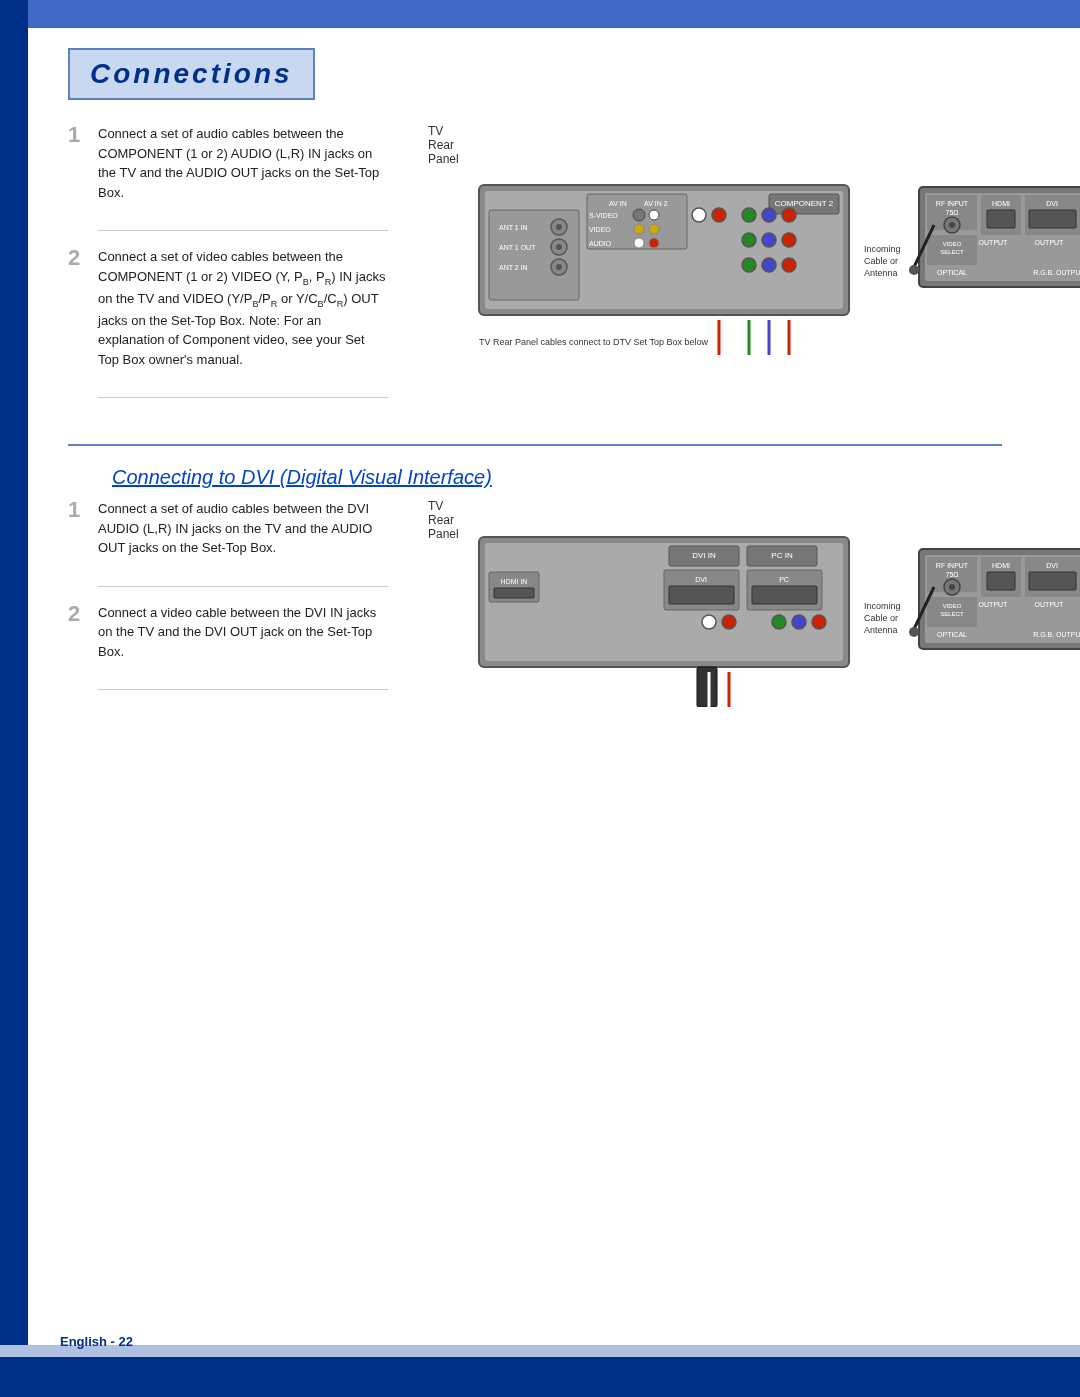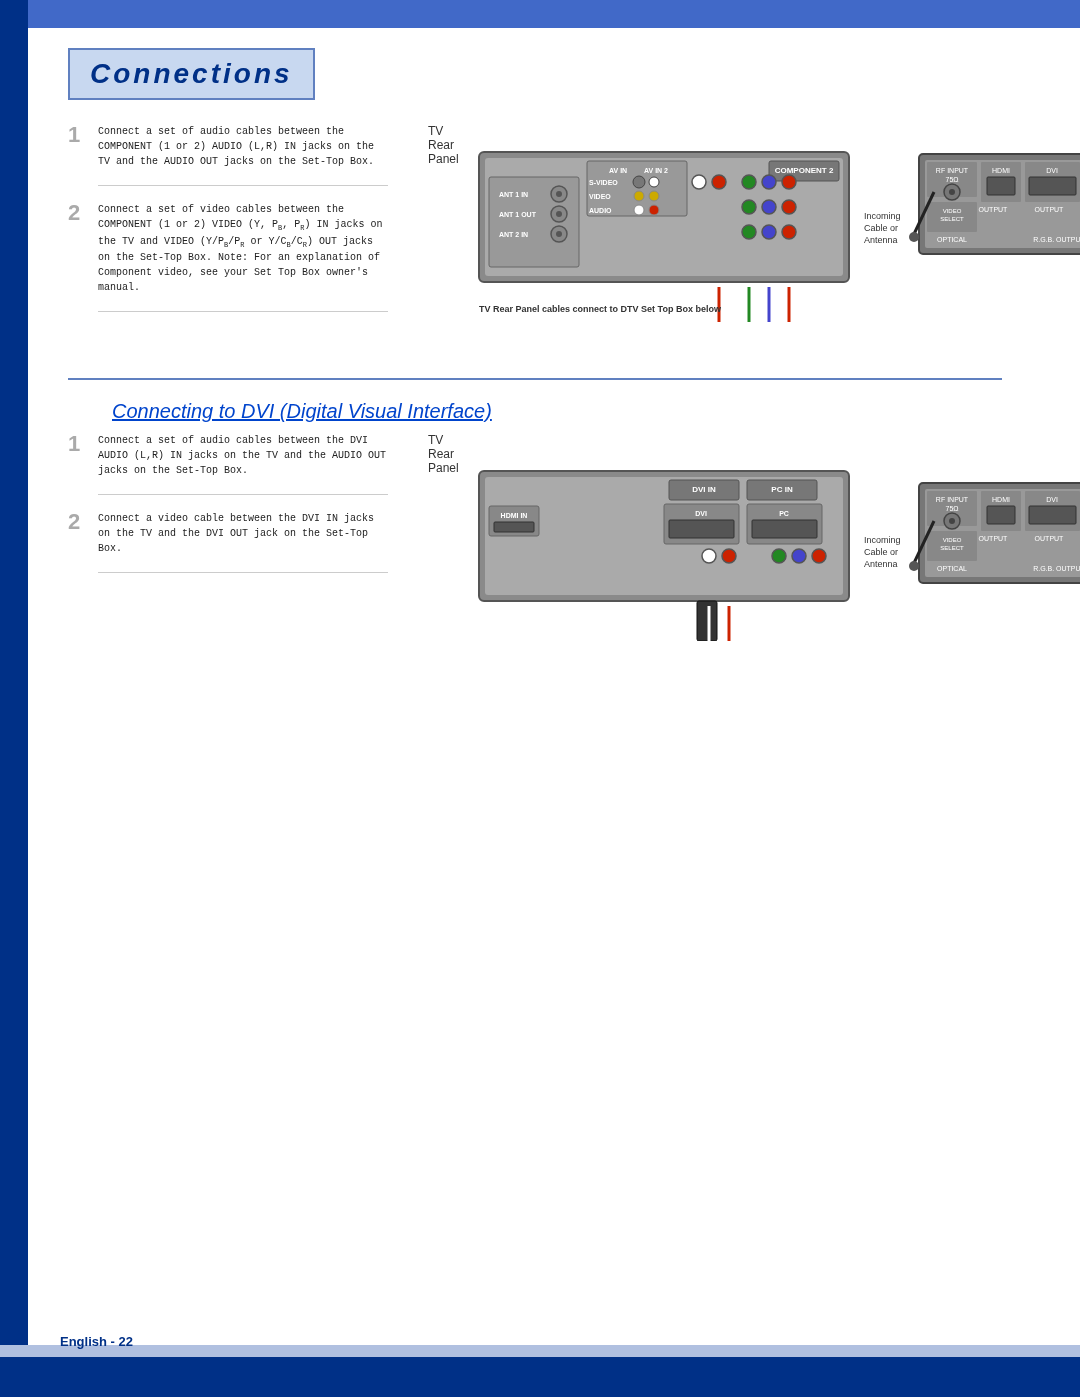--- a/index.html
+++ b/index.html
@@ -143,26 +143,25 @@
 
     .step-number {
       font-size: 22px;
       font-weight: bold;
       color: #aaa;
       line-height: 1;
       min-width: 20px;
     }
 
     .step-text {
-      font-size: 10px;
+      font-size: 13px;
       color: #222;
       line-height: 1.5;
       border-bottom: 1px solid #ccc;
-      padding-bottom: 16px;
-      font-family: Liberation Mono, monospace;
+      padding-bottom: 28px;
     }
 
     
     .section-divider {
       border: none;
       border-top: 2px solid #6080c0;
       margin: 10px 0 20px 0;
     }
 
     
@@ -172,21 +171,20 @@
       left: 60px;
       font-size: 13px;
       color: #003087;
       font-weight: bold;
     }
 
     
     .diagram-wrapper {
       position: relative;
       margin-left: 10px;
-      font-weight: bold;
     }
 
     sub {
       font-size: 0.7em;
     }
 
     .blue-underline-heading {
       color: #0044cc;
       font-size: 20px;
       font-weight: normal;

